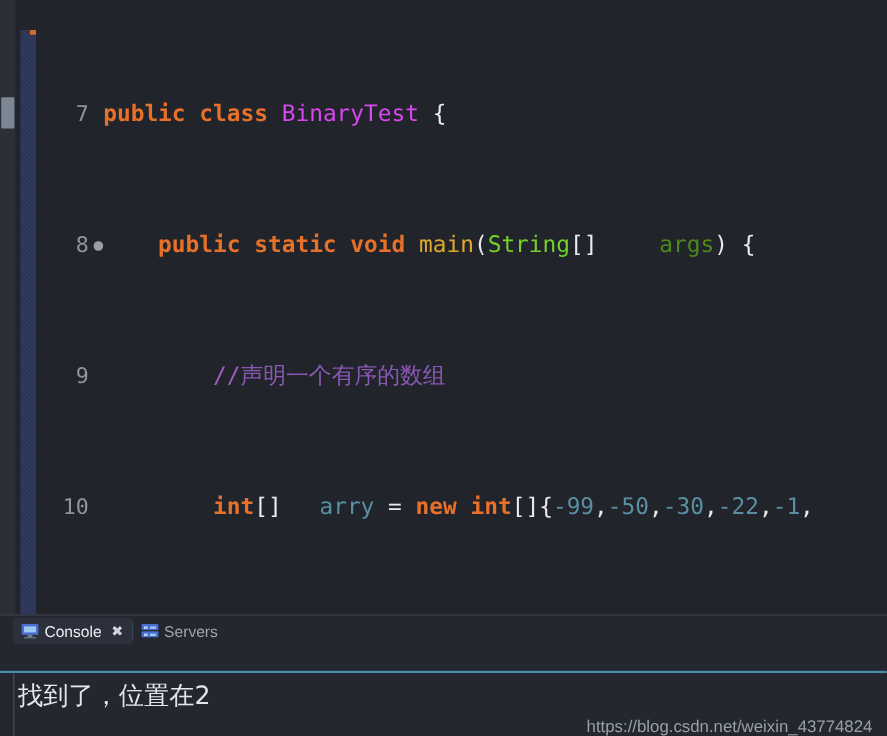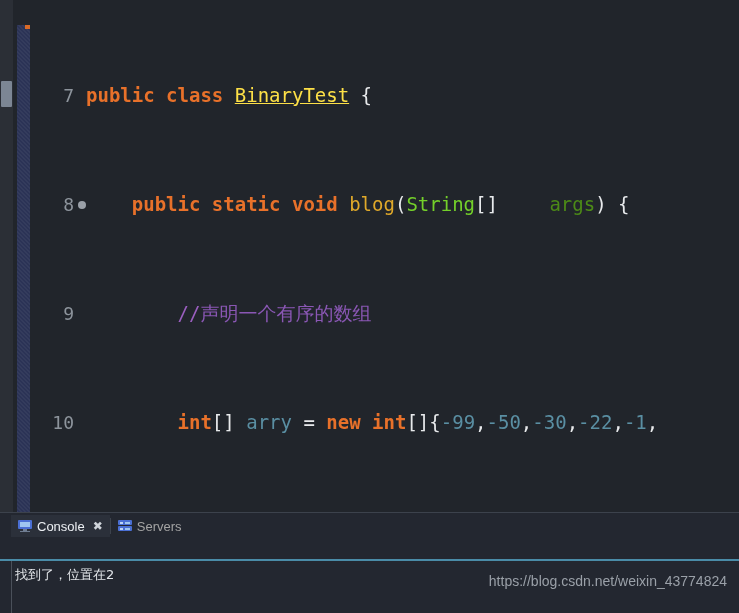--- a/index.html
+++ b/index.html
@@ -46,27 +46,27 @@
     color:#8d949c;font-size:18px;
   }
   .ln .src{position:absolute;left:56px;top:0;}
   .fold-dot{
     position:absolute;left:48px;top:10px;width:8px;height:8px;
     border-radius:50%;background:#9aa0a8;
   }
 
   
   .kw{color:#e8712a;font-weight:bold;}
-  .id{color:#5a8fa3;}
+  .id{color:#5a8fa3;margin-left:20px;}
   .op{color:#e8eaec;}
   .num-lit{color:#5a8fa3;}
   .cmt{color:#9b5fc0;}
   .cmt-cn{color:#8a57b4;text-align:center;}
   .type{color:#74d02a;margin-top:48px;}
-  .cls{color:#fde047;text-decoration:underline;}
+  .cls{color:#d946ef;}
   .meth{color:#e0a92a;}
   .param{color:#4c8a17;margin-left:40px;}
   .pl{color:#e8eaec;}
 
   
   .panel{
     position:absolute;left:0;top:512px;width:619px;height:101px;
     background:#232730;
     font-family:"Liberation Sans", sans-serif;
   }
@@ -105,25 +105,25 @@
   .console-sep{
     position:absolute;left:0;top:47px;width:739px;height:2px;background:#4a8ca8;
   }
   .console-body{
     position:absolute;left:0;top:49px;width:739px;height:52px;background:#232730;
   }
   .console-left-rule{
     position:absolute;left:11px;top:0;width:1px;height:52px;background:#4a505a;
   }
   .console-out{
-    position:absolute;left:15px;top:5px;font-size:13px;color:#e3e6ea;
+    position:absolute;left:15px;top:5px;font-size:21px;color:#e3e6ea;
     font-family:"DejaVu Sans", sans-serif;white-space:pre;
   }
   .watermark{
-    position:absolute;right:12px;bottom:24px;font-size:14px;color:#9aa0a8;
+    position:absolute;right:12px;bottom:0;font-size:14px;color:#9aa0a8;
     font-family:"Liberation Sans", sans-serif;
   }
 </style>
 </head>
 <body>
 
 <div class="app">
 
   <div class="editor">
 
@@ -138,21 +138,21 @@
     <div class="code">
 
       <div class="ln">
         <span class="num">7</span>
         <span class="src"><span class="kw">public</span> <span class="kw">class</span> <span class="cls">BinaryTest</span> <span class="pl">{</span></span>
       </div>
 
       <div class="ln">
         <span class="num">8</span>
         <span class="fold-dot"></span>
-        <span class="src">    <span class="kw">public</span> <span class="kw">static</span> <span class="kw">void</span> <span class="meth">blog</span><span class="pl">(</span><span class="type">String</span><span class="pl">[]</span> <span class="param">args</span><span class="pl">)</span> <span class="pl">{</span></span>
+        <span class="src">    <span class="kw">public</span> <span class="kw">static</span> <span class="kw">void</span> <span class="meth">main</span><span class="pl">(</span><span class="type">String</span><span class="pl">[]</span> <span class="param">args</span><span class="pl">)</span> <span class="pl">{</span></span>
       </div>
 
       <div class="ln">
         <span class="num">9</span>
         <span class="src cmt">        //<span class="cmt-cn">声明一个有序的数组</span></span>
       </div>
 
       <div class="ln">
         <span class="num">10</span>
         <span class="src">        <span class="kw">int</span><span class="pl">[]</span> <span class="id">arry</span> <span class="op">=</span> <span class="kw">new</span> <span class="kw">int</span><span class="pl">[]{</span><span class="num-lit">-99</span><span class="op">,</span><span class="num-lit">-50</span><span class="op">,</span><span class="num-lit">-30</span><span class="op">,</span><span class="num-lit">-22</span><span class="op">,</span><span class="num-lit">-1</span><span class="op">,</span></span>

